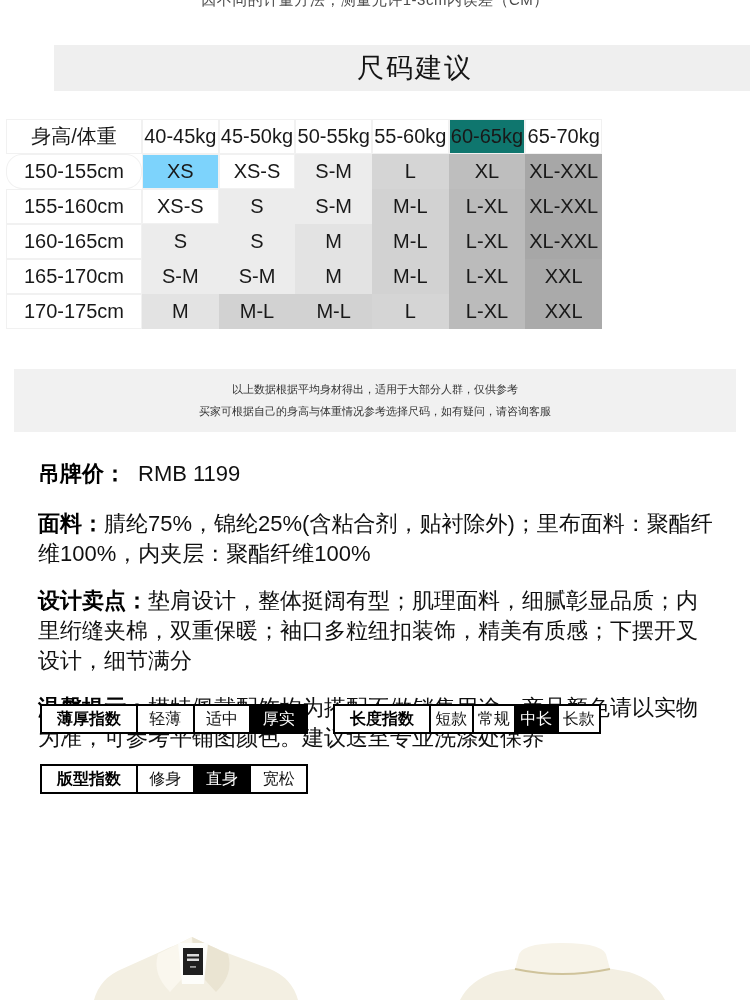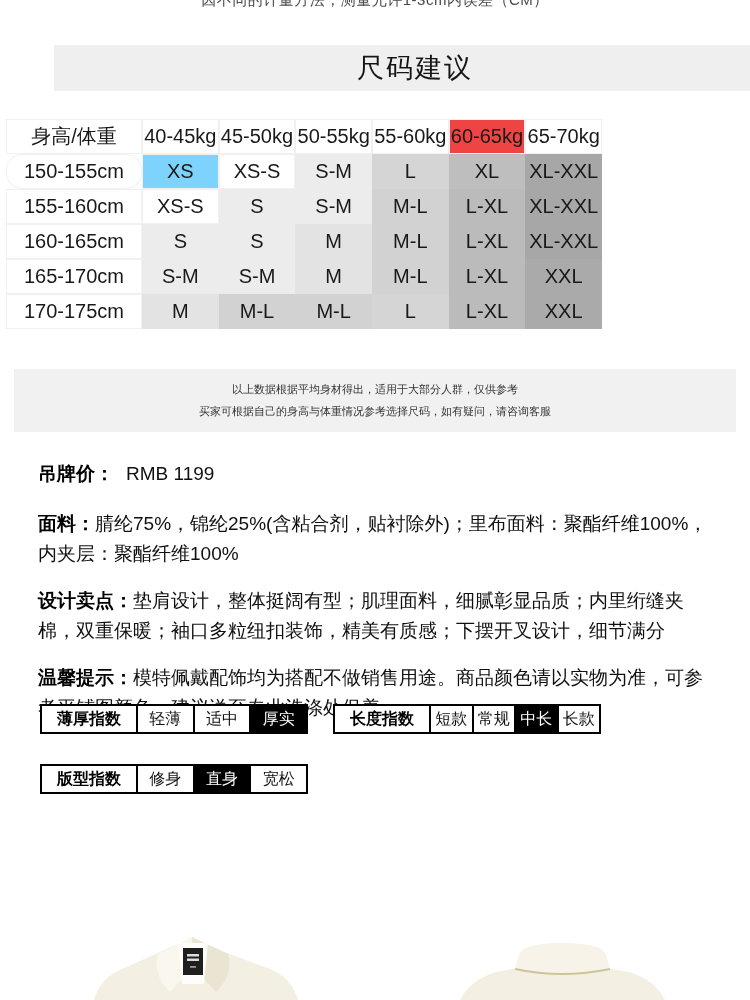--- a/index.html
+++ b/index.html
@@ -17,21 +17,21 @@
               display:grid;grid-template-columns:136px repeat(6,1fr);gap:0;}
   .size-table .cell{height:35px;display:flex;align-items:center;justify-content:center;
                     font-size:20px;color:#191919;background:#fff;
                     box-shadow:inset 0 0 0 1px #f1f1f1;}
 
   .note-box{position:absolute;left:14px;top:369px;width:722px;height:63px;background:#f1f1f1;
             display:flex;flex-direction:column;align-items:center;justify-content:center;gap:7px;}
   .note-box div{font-size:11px;color:#333;}
 
   .details{position:absolute;left:38px;top:459px;width:676px;}
-  .details p{margin:0 0 17px 0;font-size:19px;line-height:30px;color:#101010;}
+  .details p{margin:0 0 17px 0;font-size:22px;line-height:30px;color:#101010;}
   .details p.price{margin-bottom:20px;}
   .details b{font-weight:bold;color:#000;}
   .details .price-value{margin-left:12px;}
 
   .index-row{position:absolute;left:40px;display:flex;gap:25px;}
   .row1{top:704px;} .row2{top:764px;}
   .index-bar{width:268px;height:30px;border:2px solid #000;box-sizing:border-box;
              display:flex;background:#fff;}
   .index-bar .lbl{width:94px;flex:none;border-right:2px solid #000;display:flex;
                   align-items:center;justify-content:center;font-size:16px;font-weight:bold;color:#000;}
@@ -54,21 +54,21 @@
   <div class="title-band">
     <span>尺码建议</span>
   </div>
 
   <div class="size-table">
       <div class="cell" style="background: rgb(255, 255, 255);">身高/体重</div>
       <div class="cell" style="background: rgb(255, 255, 255);">40-45kg</div>
       <div class="cell" style="background: rgb(255, 255, 255);">45-50kg</div>
       <div class="cell" style="background: rgb(255, 255, 255);">50-55kg</div>
       <div class="cell" style="background: rgb(255, 255, 255);">55-60kg</div>
-      <div class="cell" style="background: #ef4444;">60-65kg</div>
+      <div class="cell" style="background: #0f766e;">60-65kg</div>
       <div class="cell" style="background: rgb(255, 255, 255);">65-70kg</div>
       <div class="cell" style="background: rgb(255, 255, 255); border-radius: 16px;">150-155cm</div>
       <div class="cell" style="background: #7dd3fc;">XS</div>
       <div class="cell" style="background: rgb(255, 255, 255);">XS-S</div>
       <div class="cell" style="background: rgb(236, 236, 236); box-shadow: none;">S-M</div>
       <div class="cell" style="background: rgb(213, 213, 213); box-shadow: none;">L</div>
       <div class="cell" style="background: rgb(190, 190, 190); box-shadow: none;">XL</div>
       <div class="cell" style="background: rgb(167, 167, 167); box-shadow: none;">XL-XXL</div>
       <div class="cell" style="background: rgb(255, 255, 255);">155-160cm</div>
       <div class="cell" style="background: rgb(255, 255, 255);">XS-S</div>

